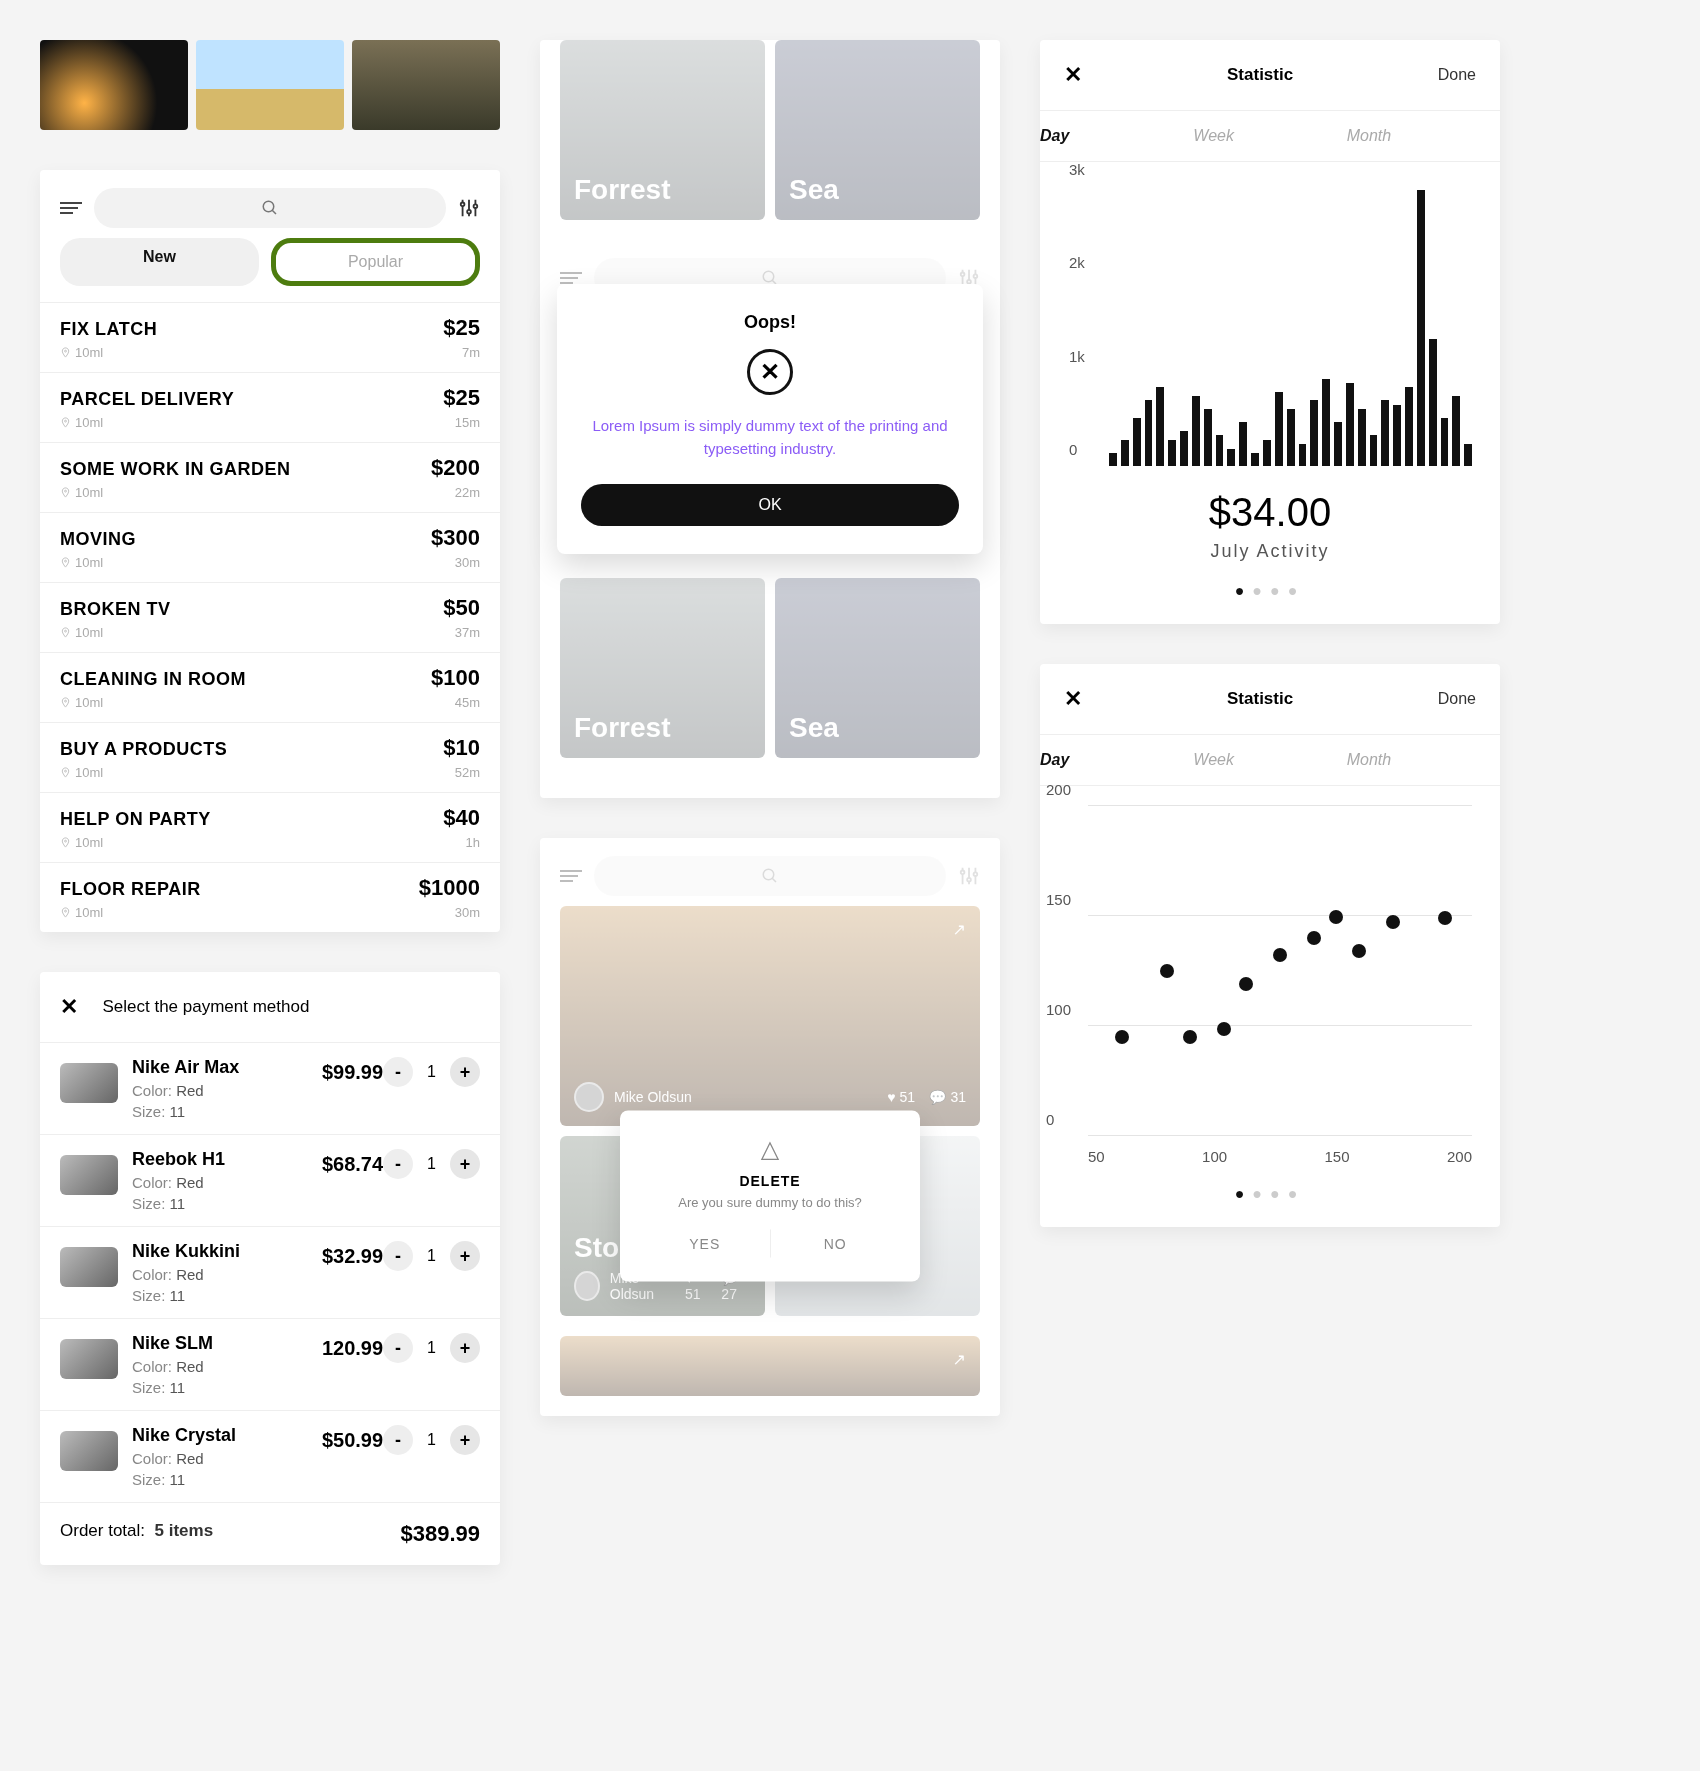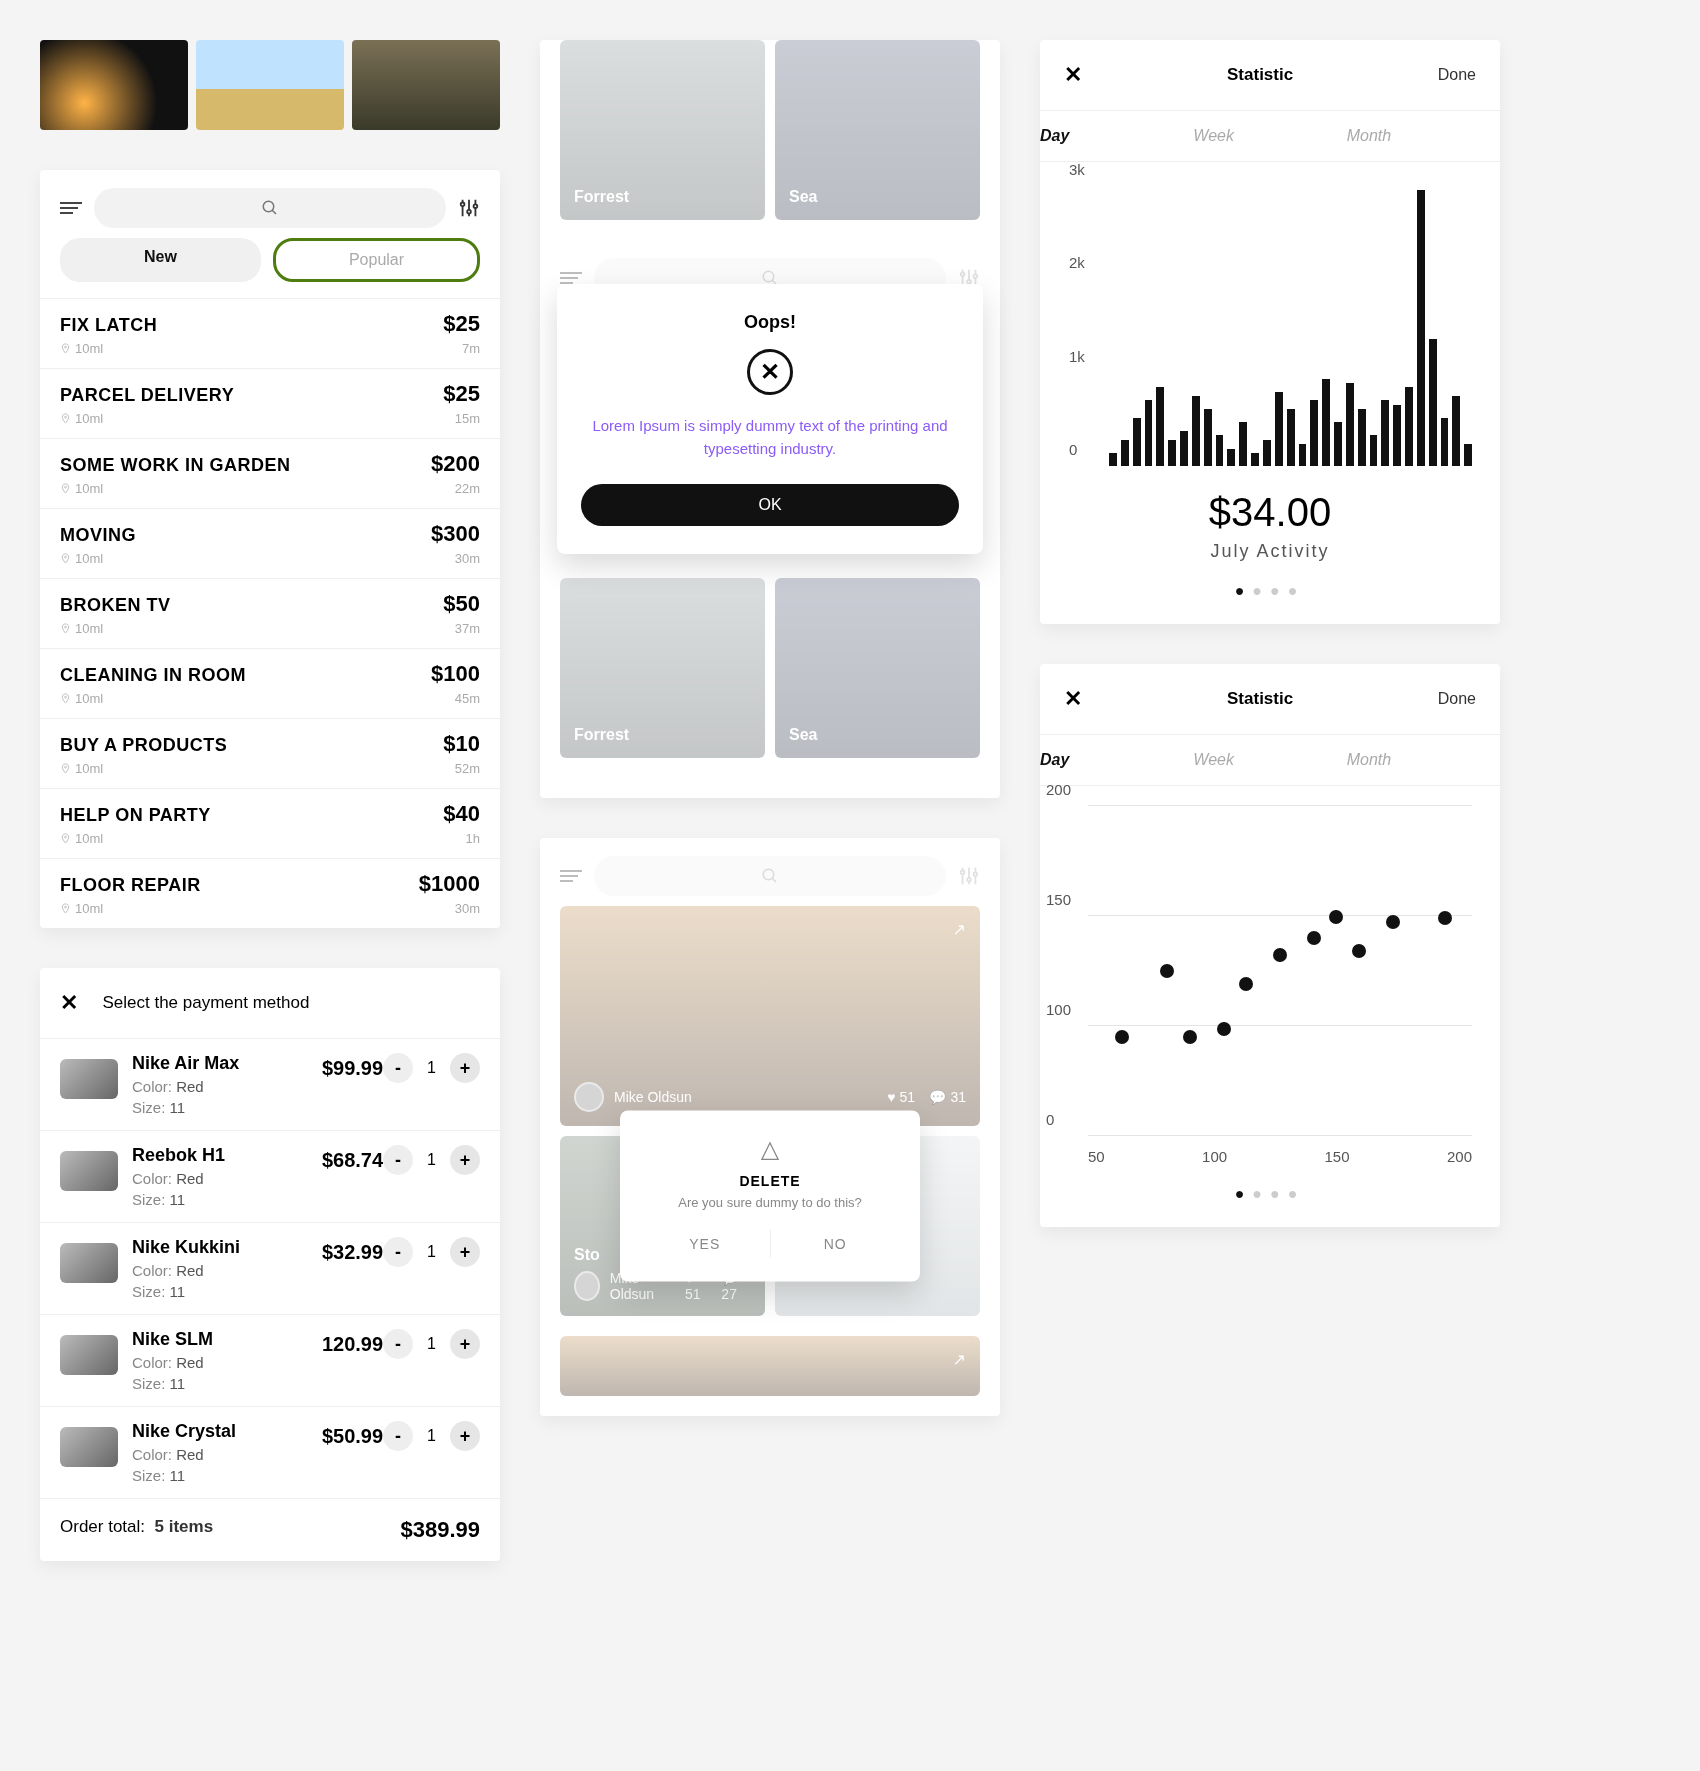--- a/index.html
+++ b/index.html
@@ -18,21 +18,21 @@
   .srow { display:flex; align-items:center; gap:12px; padding:18px 20px 10px; }
   .menu-icon { width:22px; display:flex; flex-direction:column; gap:3px; }
   .menu-icon span { height:2px; background:#444; }
   .menu-icon span:nth-child(2){width:80%;} .menu-icon span:nth-child(3){width:60%;}
   .searchpill { flex:1; height:40px; background:#f2f2f2; border-radius:20px; display:flex; align-items:center; justify-content:center; }
   .sliders-icon { font-size:20px; color:#333; }
   
   .pilltabs { display:flex; gap:12px; padding:0 20px 16px; }
   .pilltabs > div { flex:1; text-align:center; padding:10px 0; border-radius:20px; font-size:16px; }
   .pill-active { background:#f0f0f0; color:#111; font-weight:600; }
-  .pill-inactive { border:3px solid #4d7c0f; color:#aaa; }
+  .pill-inactive { border:5px solid #4d7c0f; color:#aaa; }
   
   .tasklist { display:flex; flex-direction:column; }
   .task { padding:12px 20px; border-top:1px solid #eee; }
   .task-row { display:flex; justify-content:space-between; align-items:baseline; }
   .task-title { font-size:18px; font-weight:700; letter-spacing:0.5px; }
   .task-price { font-size:22px; font-weight:700; }
   .task-sub { display:flex; justify-content:space-between; margin-top:4px; color:#aaa; font-size:13px; }
   .task-sub .loc { display:flex; gap:4px; align-items:center; }
   
   .payhdr { display:flex; align-items:center; gap:24px; padding:22px 20px; }
@@ -47,21 +47,21 @@
   .item-attr span.lab { color:#888; }
   .item-right { display:flex; flex-direction:row; align-items:center; }
   .item-price { font-weight:700; font-size:20px; }
   .qty { display:flex; align-items:center; gap:14px; }
   .qbtn { width:30px; height:30px; border-radius:15px; background:#eee; display:flex; align-items:center; justify-content:center; font-weight:700; font-size:18px; }
   .qbtn.plus { background:#e6e6e6; }
   .total { display:flex; justify-content:space-between; padding:18px 20px; border-top:1px solid #eee; font-size:17px; }
   .total .v { font-weight:700; font-size:22px; }
   
   .galcard { position:relative; height:180px; border-radius:6px; display:flex; align-items:flex-end; padding:14px; color:#fff; }
-  .galcard .l { font-weight:600; font-size:16px; }
+  .galcard .l { font-weight:600; font-size:28px; }
   .galcard .share { position:absolute; top:14px; right:14px; font-size:16px; }
   .galrow { display:flex; gap:10px; padding:0 20px 20px; }
   .galrow > div { flex:1; }
   .sky { background:linear-gradient(#caa06a,#4a3320); }
   .forest { background:linear-gradient(#9aa2a3,#596062); }
   .sea { background:linear-gradient(#6b728a,#3d4456); }
   .stone { background:linear-gradient(#7e8a7e,#3e4a3e); }
   .light { background:linear-gradient(#e0e4e6,#aeb6bb); }
   .overlay-wrap { position:relative; }
   .modal { position:absolute; left:50%; top:50%; transform:translate(-50%,-50%); width:426px; background:#fff; border-radius:8px; box-shadow:0 12px 30px rgba(0,0,0,0.15); padding:28px 24px; text-align:center; z-index:5; }

